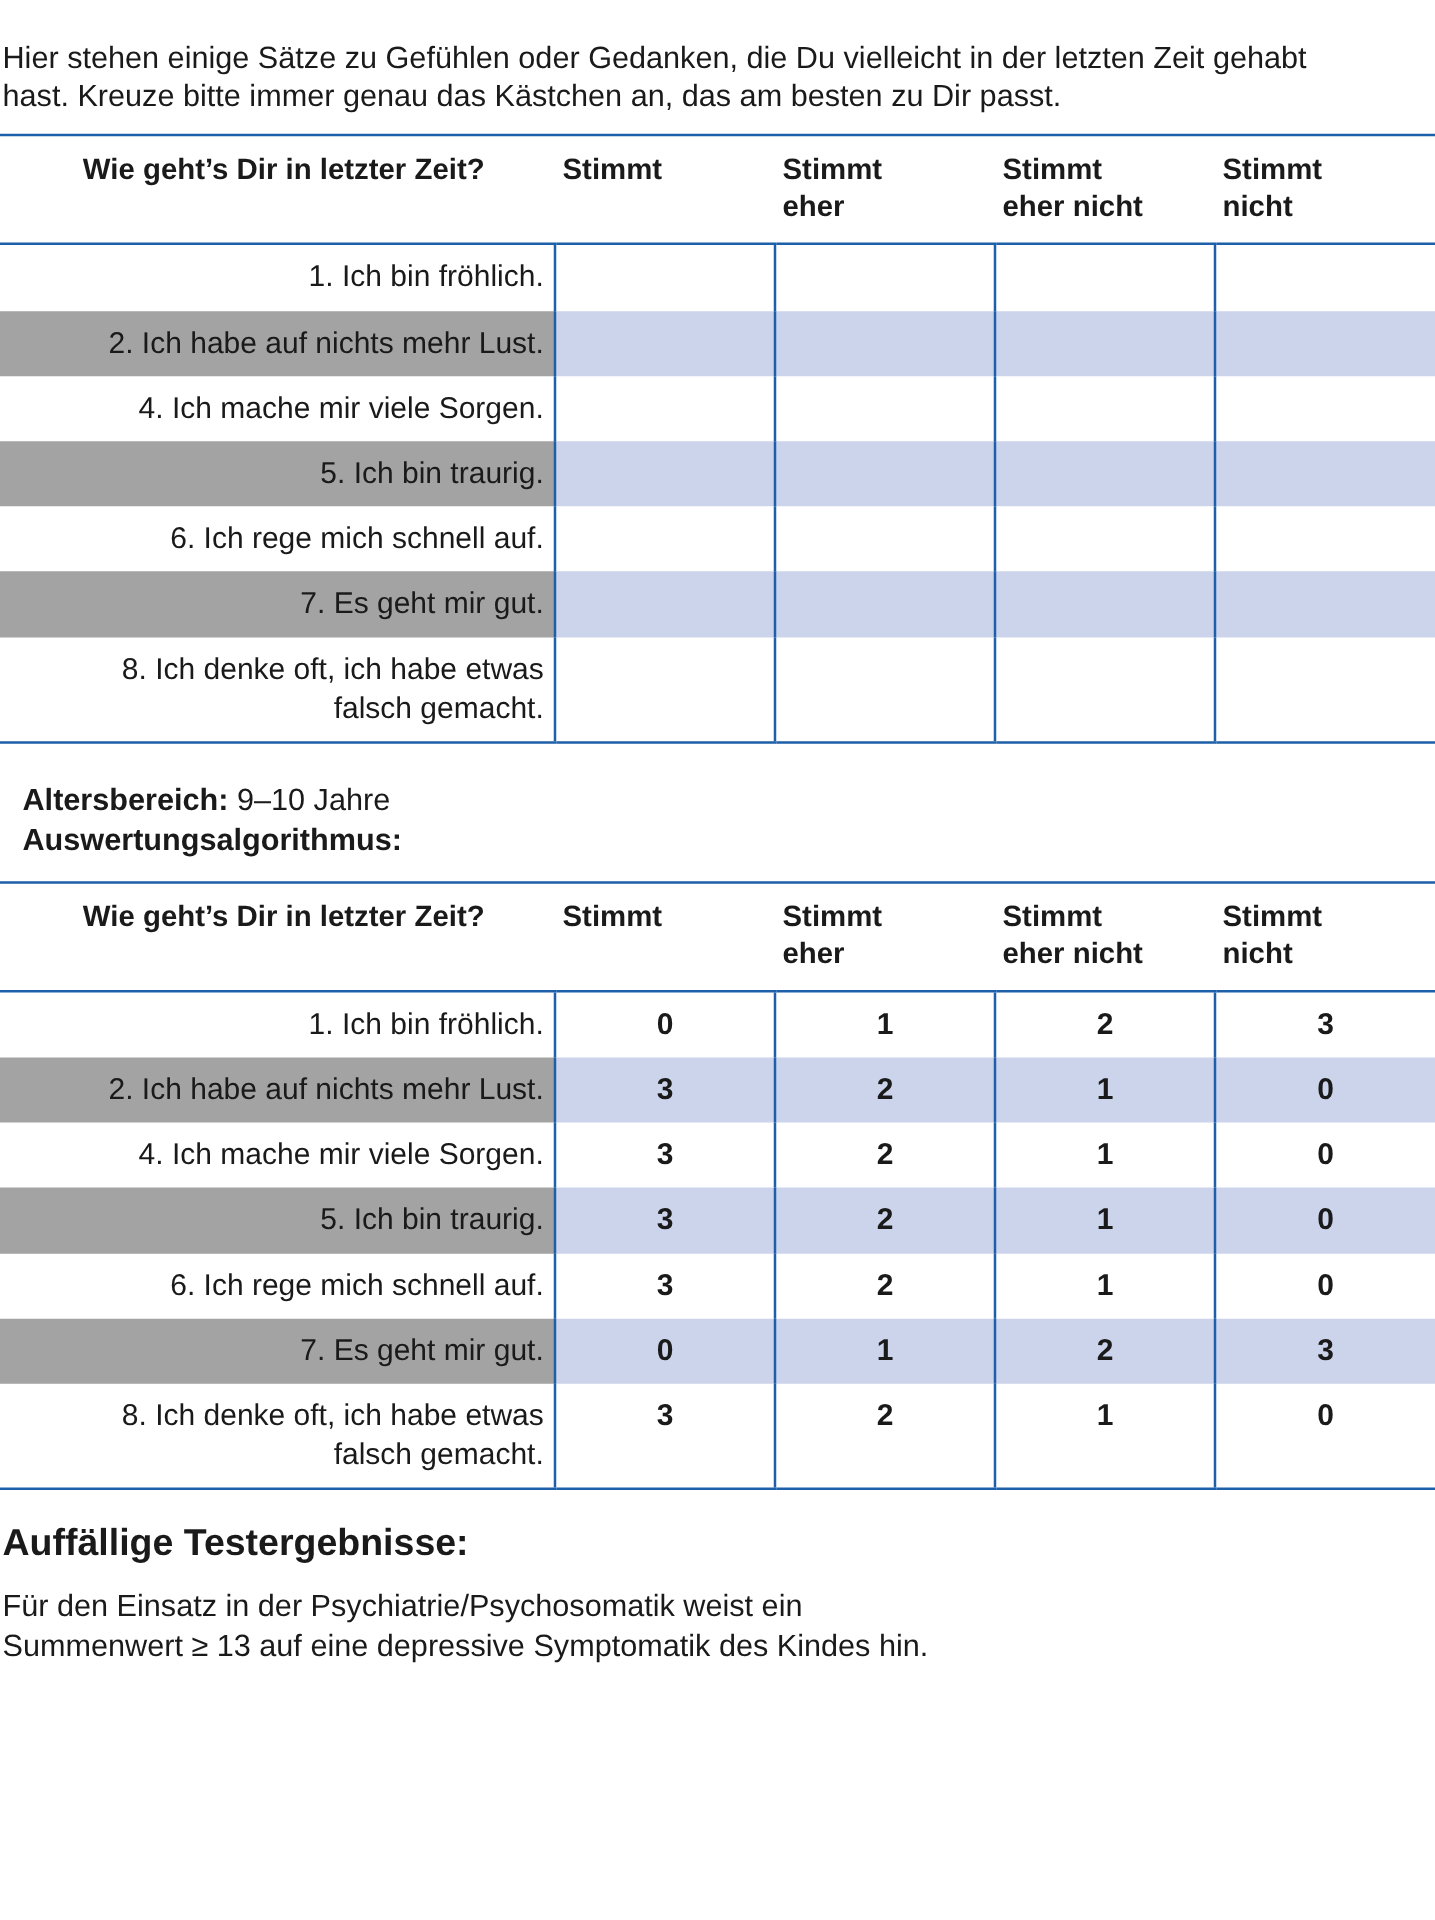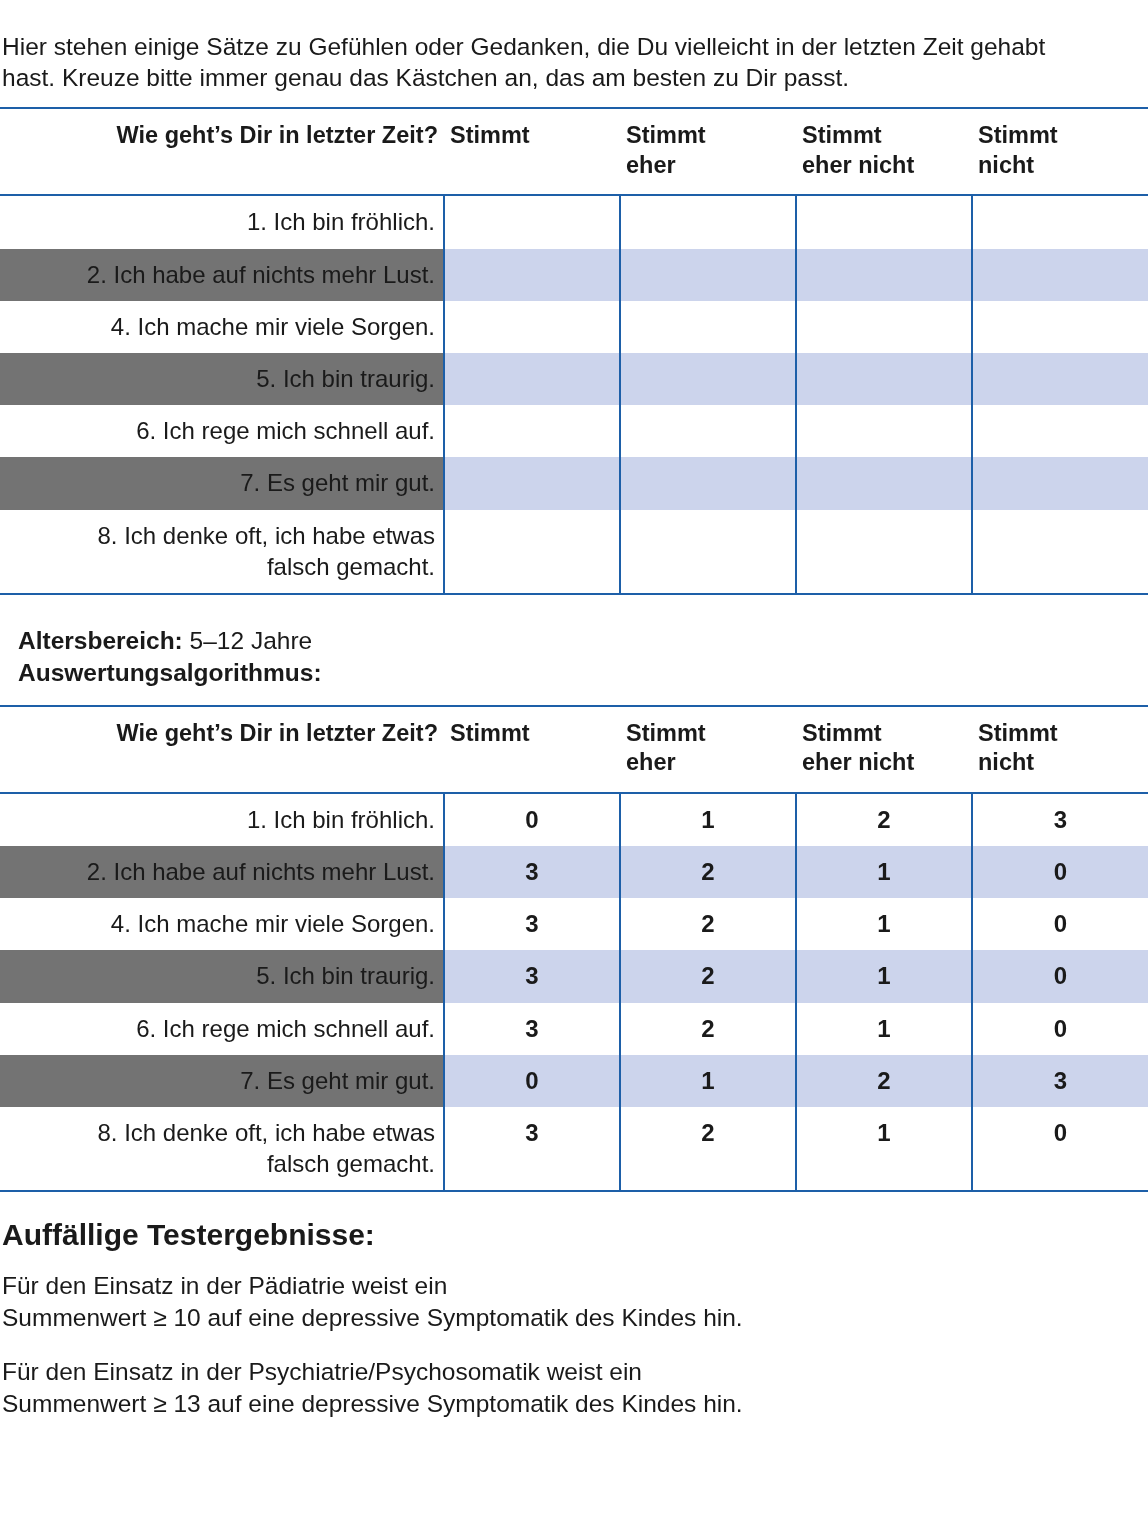--- a/index.html
+++ b/index.html
@@ -41,41 +41,41 @@
     border-bottom: 2px solid #1d5fa8;
     font-weight: bold;
     font-size: 23.5px;
     line-height: 1.26;
     padding: 12px 6px 14px 6px;
     vertical-align: top;
     text-align: left;
     background: #ffffff;
   }
   .q-table thead th.h-stmt {
-    text-align: right;
+    text-align: center;
     padding-left: 16px;
   }
   .q-table tbody td {
     border-left: 2px solid #1d5fa8;
     padding: 10px 6px 11px 6px;
     vertical-align: top;
     text-align: center;
     font-size: 24px;
     line-height: 1.3;
     background: transparent;
   }
   .q-table tbody td.stmt {
     border-left: none;
     text-align: right;
     padding-left: 16px;
     padding-right: 8px;
   }
   .q-table tbody tr.alt td,
   .q-table tbody tr.alt td.stmt {
-    background: #737373;
+    background: #a3a3a3;
   }
   .q-table tbody tr.alt td { background: #ccd4ec; }
   .q-table tbody tr:last-child td {
     border-bottom: 2px solid #1d5fa8;
   }
   .q-table tbody td.last-col { border-right: none; }
   .indent2 { display: block; padding-left: 26px; text-indent: 0; }
 
   .score { font-weight: bold; }
 
@@ -190,21 +190,21 @@
         <td>&nbsp;</td>
         <td>&nbsp;</td>
         <td class="last-col">&nbsp;</td>
       </tr>
     </tbody>
   </table>
 
   <div class="gap-after-table"></div>
 
   <div class="meta-line">
-    <b>Altersbereich:</b><span> 5–12 Jahre</span>
+    <b>Altersbereich:</b><span> 9–10 Jahre</span>
   </div>
   <div class="meta-line">
     <b>Auswertungsalgorithmus:</b>
   </div>
 
   <div style="height:16px"></div>
 
   <table class="q-table">
     <colgroup>
       <col class="c-stmt">
@@ -284,23 +284,19 @@
         <td class="score">3</td>
         <td class="score">2</td>
         <td class="score">1</td>
         <td class="score last-col">0</td>
       </tr>
     </tbody>
   </table>
 
   <div class="section-head">Auffällige Testergebnisse:</div>
 
-  <div class="para">
-    <span>Für den Einsatz in der Pädiatrie weist ein</span><br>
-    <span>Summenwert ≥ 10 auf eine depressive Symptomatik des Kindes hin.</span>
-  </div>
 
   <div class="para">
     <span>Für den Einsatz in der Psychiatrie/Psychosomatik weist ein</span><br>
     <span>Summenwert ≥ 13 auf eine depressive Symptomatik des Kindes hin.</span>
   </div>
 
 </div>
 
 </body></html>

